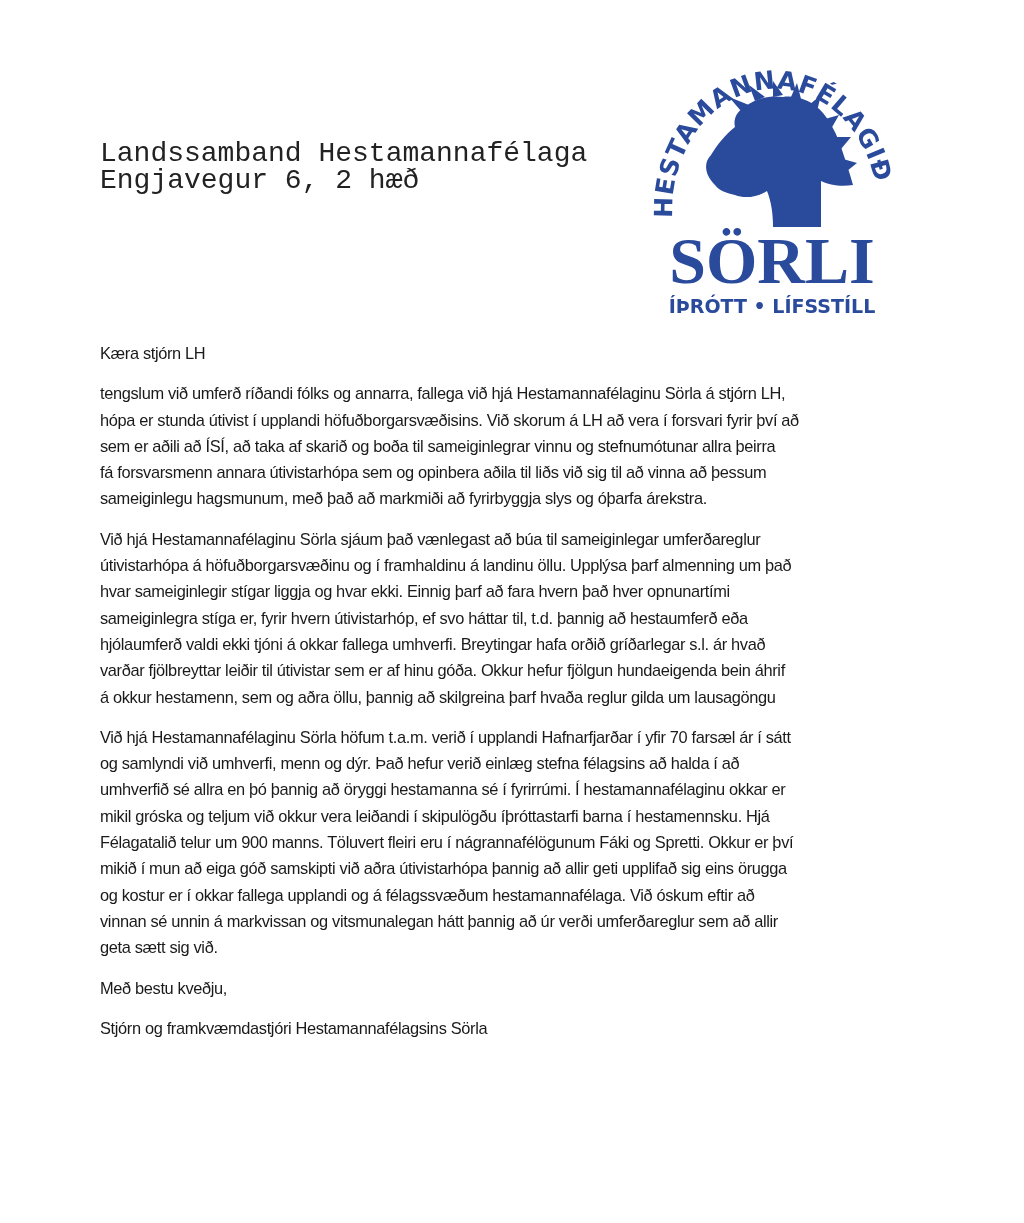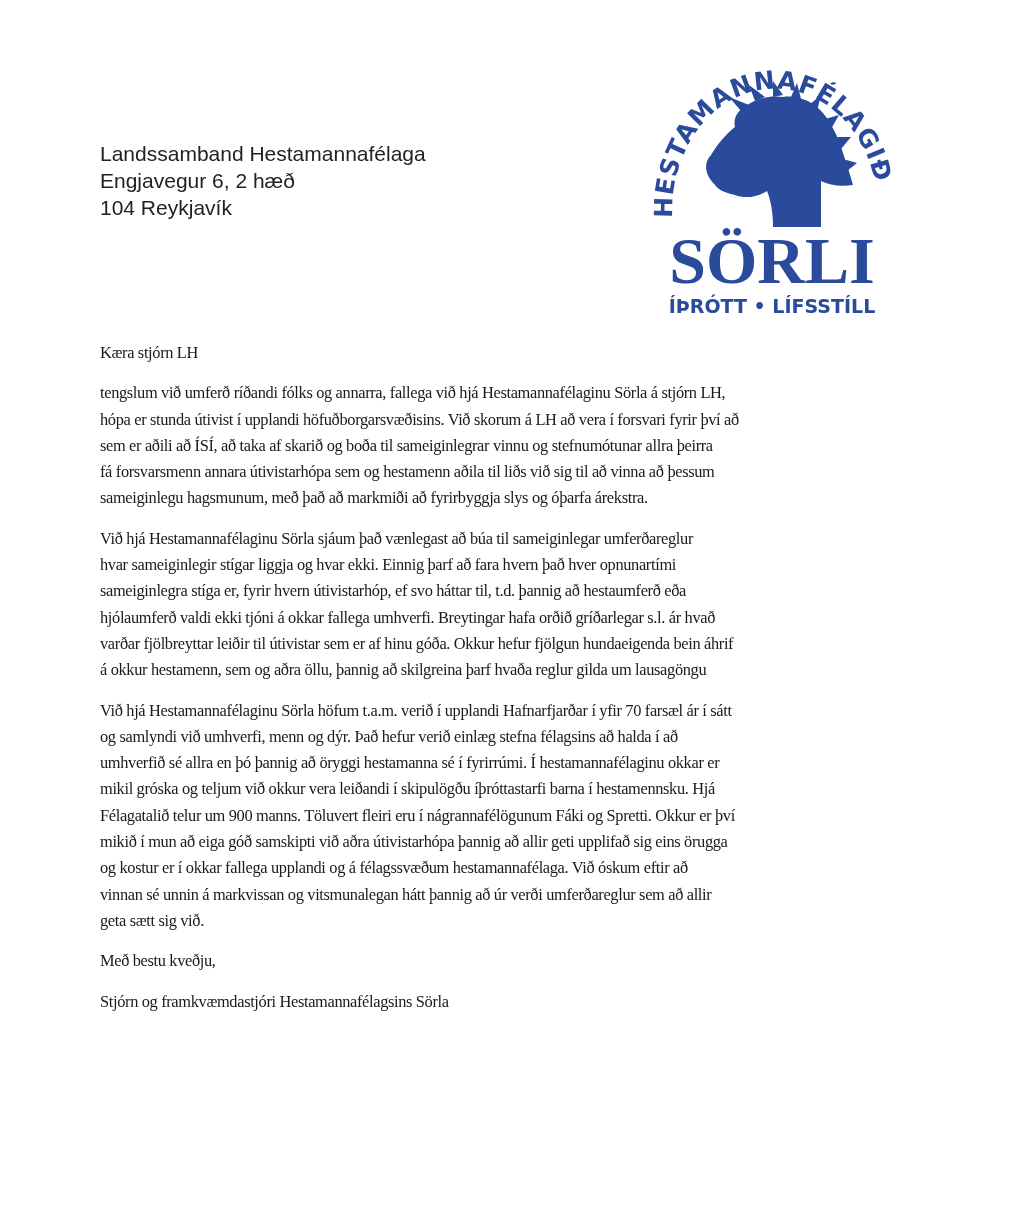--- a/index.html
+++ b/index.html
@@ -1,38 +1,37 @@
 <!DOCTYPE html>
 <html><head>
 <meta charset="utf-8">
 <style>
   html, body { margin: 0; padding: 0; background: #ffffff; }
   body { width: 1024px; height: 1223px; position: relative; overflow: hidden; color: #111; }
   .address {
     position: absolute; left: 100px; top: 140px;
-    font-family: Liberation Sans, sans-serif; font-size: 21px; line-height: 27px; color: #222;
+    font-family: Liberation Mono, monospace; font-size: 28px; line-height: 27px; color: #222;
   }
   .address div { white-space: nowrap; }
   .logo { position: absolute; left: 645px; top: 35px; width: 255px; height: 285px; }
   .body-text {
     position: absolute; left: 100px; top: 340px; width: 830px;
-    font-family: Liberation Serif, serif; font-size: 16.4px; line-height: 26.3px; color: #1a1a1a;
+    font-family: Liberation Sans, sans-serif; font-size: 16.4px; line-height: 26.3px; color: #1a1a1a;
     letter-spacing: -0.35px;
   }
   .body-text p { margin: 0 0 14px 0; }
   .body-text .line { display: block; white-space: nowrap; }
   .greeting { margin-bottom: 14px !important; }
 </style>
 </head>
 <body>
 
 <div class="address">
   <div>Landssamband Hestamannafélaga</div>
   <div>Engjavegur 6, 2 hæð</div>
-  <div>104 Reykjavík</div>
 </div>
 
 <div class="logo">
   <svg width="255" height="285" viewBox="0 0 255 285">
     <defs>
       <path id="arcPath" d="M 28 190 A 100 118 0 0 1 232 160" fill="none"></path>
     </defs>
     <text font-family="'DejaVu Sans', sans-serif" font-weight="bold" font-size="25" fill="#2a4a9c" letter-spacing="1">
       <textPath href="#arcPath" startOffset="2%">HESTAMANNAFÉLAGIÐ</textPath>
     </text>
@@ -44,25 +43,26 @@
     <text x="127" y="278" text-anchor="middle" font-family="'DejaVu Sans', sans-serif" font-weight="bold" font-size="19" fill="#2a4a9c">ÍÞRÓTT • LÍFSSTÍLL</text>
   </svg>
 </div>
 
 <div class="body-text">
   <p class="greeting">Kæra stjórn LH</p>
   <p>
     <span class="line">tengslum við umferð ríðandi fólks og annarra, fallega við hjá Hestamannafélaginu Sörla á stjórn LH,</span>
     <span class="line">hópa er stunda útivist í upplandi höfuðborgarsvæðisins. Við skorum á LH að vera í forsvari fyrir því að</span>
     <span class="line">sem er aðili að ÍSÍ, að taka af skarið og boða til sameiginlegrar vinnu og stefnumótunar allra þeirra</span>
-    <span class="line">fá forsvarsmenn annara útivistarhópa sem og hestamenn aðila til liðs við sig til að vinna að þessum</span>
+    <span class="line">fá forsvarsmenn annara útivistarhópa sem og opinbera aðila til liðs við sig til að vinna að þessum</span>
     <span class="line">sameiginlegu hagsmunum, með það að markmiði að fyrirbyggja slys og óþarfa árekstra.</span>
   </p>
   <p>
     <span class="line">Við hjá Hestamannafélaginu Sörla sjáum það vænlegast að búa til sameiginlegar umferðareglur</span>
+    <span class="line">útivistarhópa á höfuðborgarsvæðinu og í framhaldinu á landinu öllu. Upplýsa þarf almenning um það</span>
     <span class="line">hvar sameiginlegir stígar liggja og hvar ekki. Einnig þarf að fara hvern það hver opnunartími</span>
     <span class="line">sameiginlegra stíga er, fyrir hvern útivistarhóp, ef svo háttar til, t.d. þannig að hestaumferð eða</span>
     <span class="line">hjólaumferð valdi ekki tjóni á okkar fallega umhverfi. Breytingar hafa orðið gríðarlegar s.l. ár hvað</span>
     <span class="line">varðar fjölbreyttar leiðir til útivistar sem er af hinu góða. Okkur hefur fjölgun hundaeigenda bein áhrif</span>
     <span class="line">á okkur hestamenn, sem og aðra öllu, þannig að skilgreina þarf hvaða reglur gilda um lausagöngu</span>
   </p>
   <p>
     <span class="line">Við hjá Hestamannafélaginu Sörla höfum t.a.m. verið í upplandi Hafnarfjarðar í yfir 70 farsæl ár í sátt</span>
     <span class="line">og samlyndi við umhverfi, menn og dýr. Það hefur verið einlæg stefna félagsins að halda í að</span>
     <span class="line">umhverfið sé allra en þó þannig að öryggi hestamanna sé í fyrirrúmi. Í hestamannafélaginu okkar er</span>

